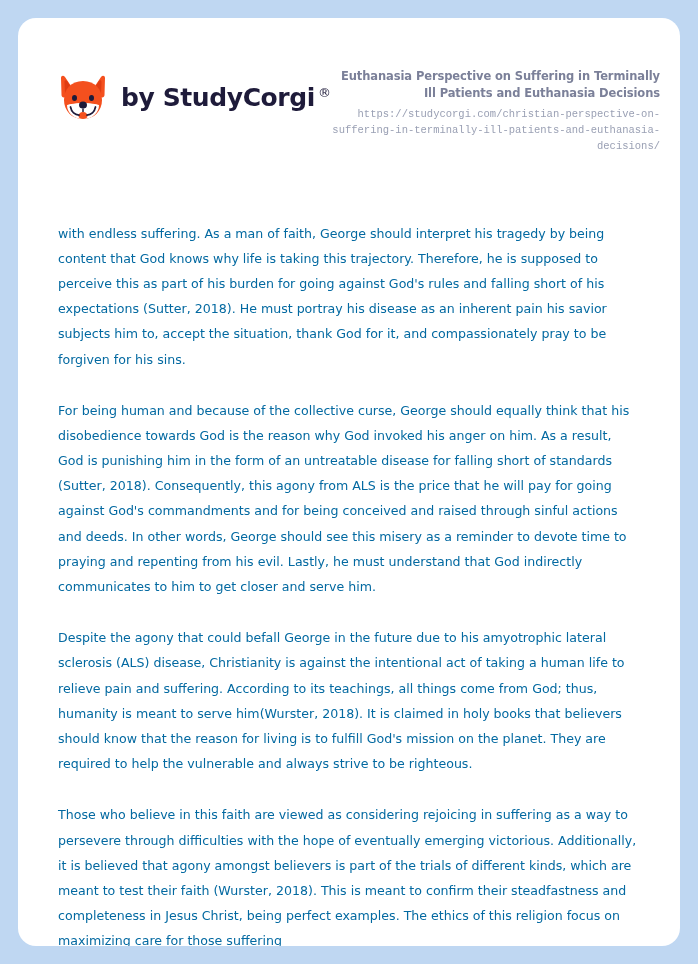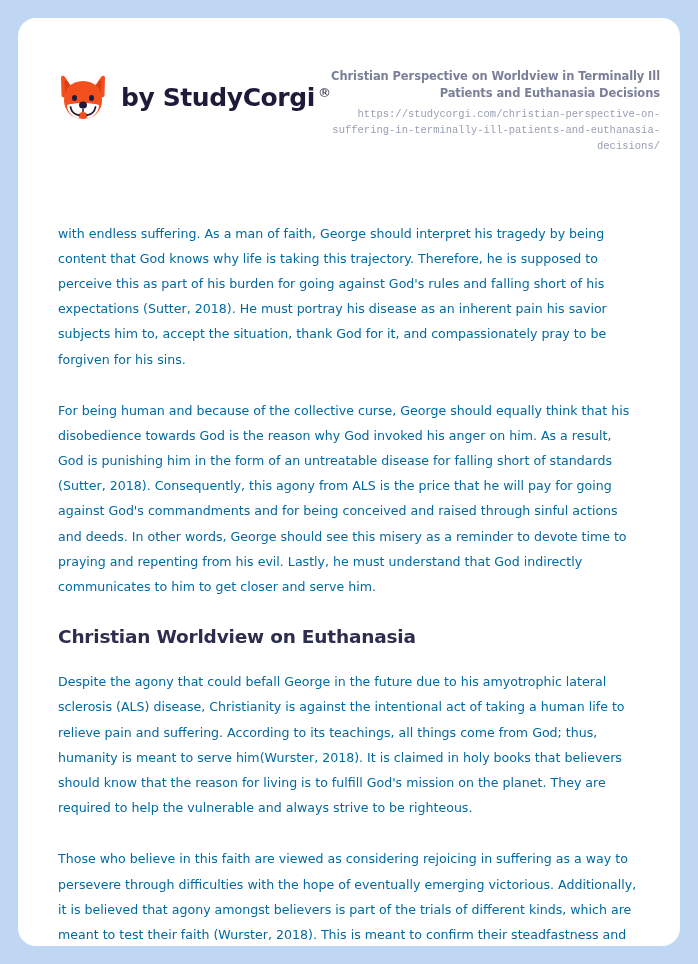--- a/index.html
+++ b/index.html
@@ -135,33 +135,32 @@
         <path d="M25 66 C27 76 34 82 42 82" stroke="#1e1b3a" stroke-width="3.5" fill="none" stroke-linecap="round"></path>
         <path d="M75 66 C73 76 66 82 58 82" stroke="#1e1b3a" stroke-width="3.5" fill="none" stroke-linecap="round"></path>
       </svg>
       <div class="wordmark">
         <span class="wordmark-text">by StudyCorgi</span>
         <span class="wordmark-reg">®</span>
       </div>
     </div>
 
     <div class="header-meta">
-      <p class="doc-title">Christian Perspective on Worldview in Terminally Ill Patients and Euthanasia Decisions</p>
+      <p class="doc-title">Euthanasia Perspective on Suffering in Terminally Ill Patients and Euthanasia Decisions</p>
       <p class="doc-url">https://studycorgi.com/christian-perspective-on-suffering-in-terminally-ill-patients-and-euthanasia-decisions/</p>
     </div>
 
   </div>
 
   <div class="content">
 
     <p class="body-text first-block">with endless suffering. As a man of faith, George should interpret his tragedy by being content that God knows why life is taking this trajectory. Therefore, he is supposed to perceive this as part of his burden for going against God's rules and falling short of his expectations (Sutter, 2018). He must portray his disease as an inherent pain his savior subjects him to, accept the situation, thank God for it, and compassionately pray to be forgiven for his sins.</p>
 
     <p class="body-text">For being human and because of the collective curse, George should equally think that his disobedience towards God is the reason why God invoked his anger on him. As a result, God is punishing him in the form of an untreatable disease for falling short of standards (Sutter, 2018). Consequently, this agony from ALS is the price that he will pay for going against God's commandments and for being conceived and raised through sinful actions and deeds. In other words, George should see this misery as a reminder to devote time to praying and repenting from his evil. Lastly, he must understand that God indirectly communicates to him to get closer and serve him.</p>
 
-    <h2 class="section-heading">Christian Worldview on Euthanasia</h2>
 
     <p class="body-text">Despite the agony that could befall George in the future due to his amyotrophic lateral sclerosis (ALS) disease, Christianity is against the intentional act of taking a human life to relieve pain and suffering. According to its teachings, all things come from God; thus, humanity is meant to serve him(Wurster, 2018). It is claimed in holy books that believers should know that the reason for living is to fulfill God's mission on the planet. They are required to help the vulnerable and always strive to be righteous.</p>
 
     <p class="body-text">Those who believe in this faith are viewed as considering rejoicing in suffering as a way to persevere through difficulties with the hope of eventually emerging victorious. Additionally, it is believed that agony amongst believers is part of the trials of different kinds, which are meant to test their faith (Wurster, 2018). This is meant to confirm their steadfastness and completeness in Jesus Christ, being perfect examples. The ethics of this religion focus on maximizing care for those suffering</p>
 
   </div>
 
 </div>
 
 </body></html>

